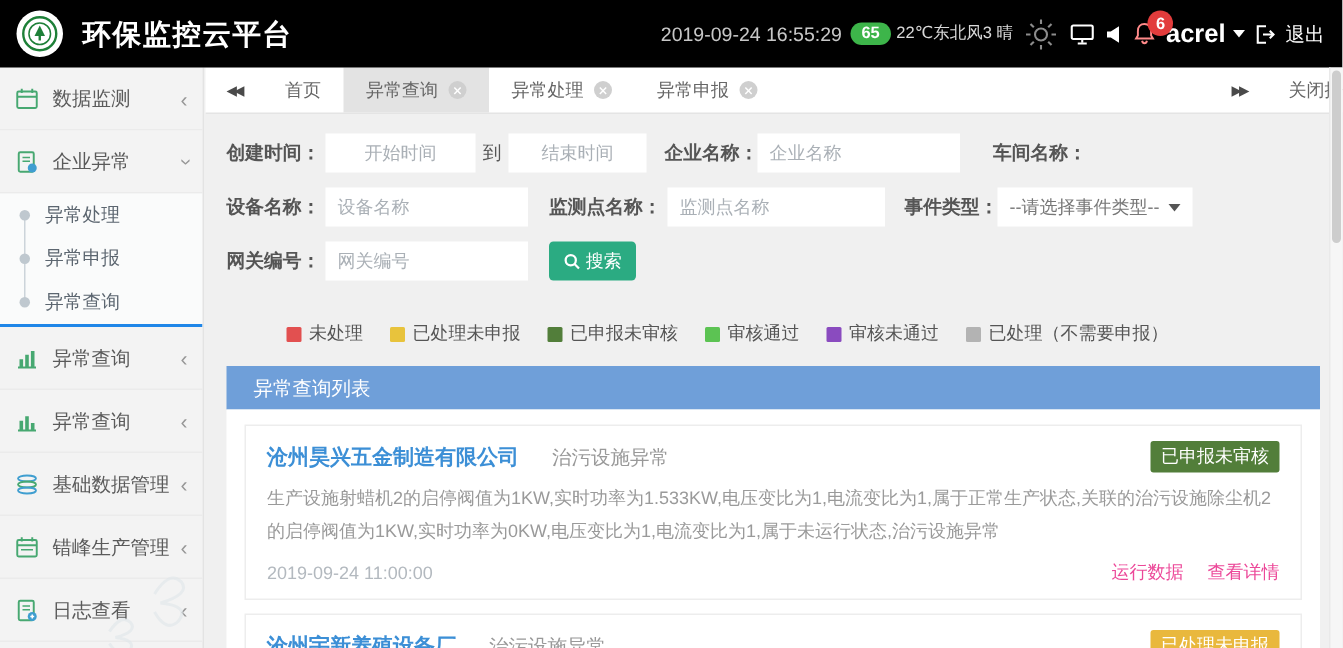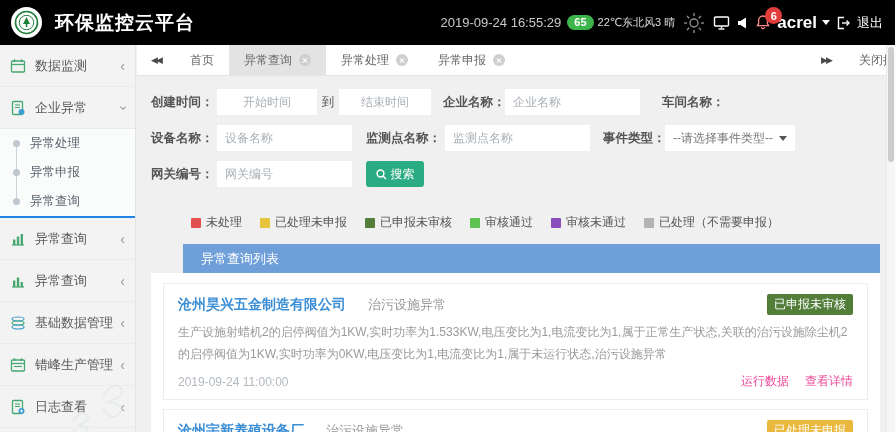--- a/index.html
+++ b/index.html
@@ -67,21 +67,21 @@
   .w-gateway { width:135px; }
   .search-btn { margin-left:14px; height:26px; width:58px; background:#2bab82; border:none; border-radius:3px; color:#fff; font-size:12px; display:flex; align-items:center; justify-content:center; gap:4px; cursor:pointer; font-family:inherit; }
 
   
   .legend { display:flex; align-items:flex-end; gap:18px; margin:15px 0 0 14px; font-size:12px; color:#555; flex-wrap:nowrap;padding-left:40px; }
   .legend-item { display:flex; align-items:center; gap:5px; white-space:nowrap; }
   .legend-swatch { width:10px; height:10px; border-radius:1px; flex:0 0 auto; }
 
   
   .panel { margin:13px 15px 0 14px; }
-  .panel-header { height:29px; background:#6f9fd9; color:#fff; font-size:13px; line-height:29px; padding-left:18px;margin-left:32px; }
+  .panel-header { height:29px; background:#6f9fd9; color:#fff; font-size:13px; line-height:29px; padding-left:18px; }
   .panel-body { background:#fff; padding:10px 12px 40px 12px; min-height:200px; }
   .card { border:1px solid #ededed; padding:10px 14px 9px 14px; margin-bottom:9px; background:#fff; }
   .card-head { display:flex; align-items:center; }
   .company { color:#3c8fd6; font-weight:bold; font-size:14px; cursor:pointer; white-space:nowrap; }
   .event-type { color:#999; font-size:13px; margin-left:22px; white-space:nowrap; }
   .status-badge { margin-left:auto; color:#fff; font-size:12px; padding:2px 7px; border-radius:2px; white-space:nowrap; }
   .card-desc { color:#9a9a9a; font-size:12px; line-height:1.85; margin-top:6px; }
   .card-foot { display:flex; align-items:center; margin-top:8px; font-size:12px; color:#b3b9bf; }
   .card-links { margin-left:auto; display:flex; gap:16px; color:#ec4899; }
   .card-links span { cursor:pointer; }

